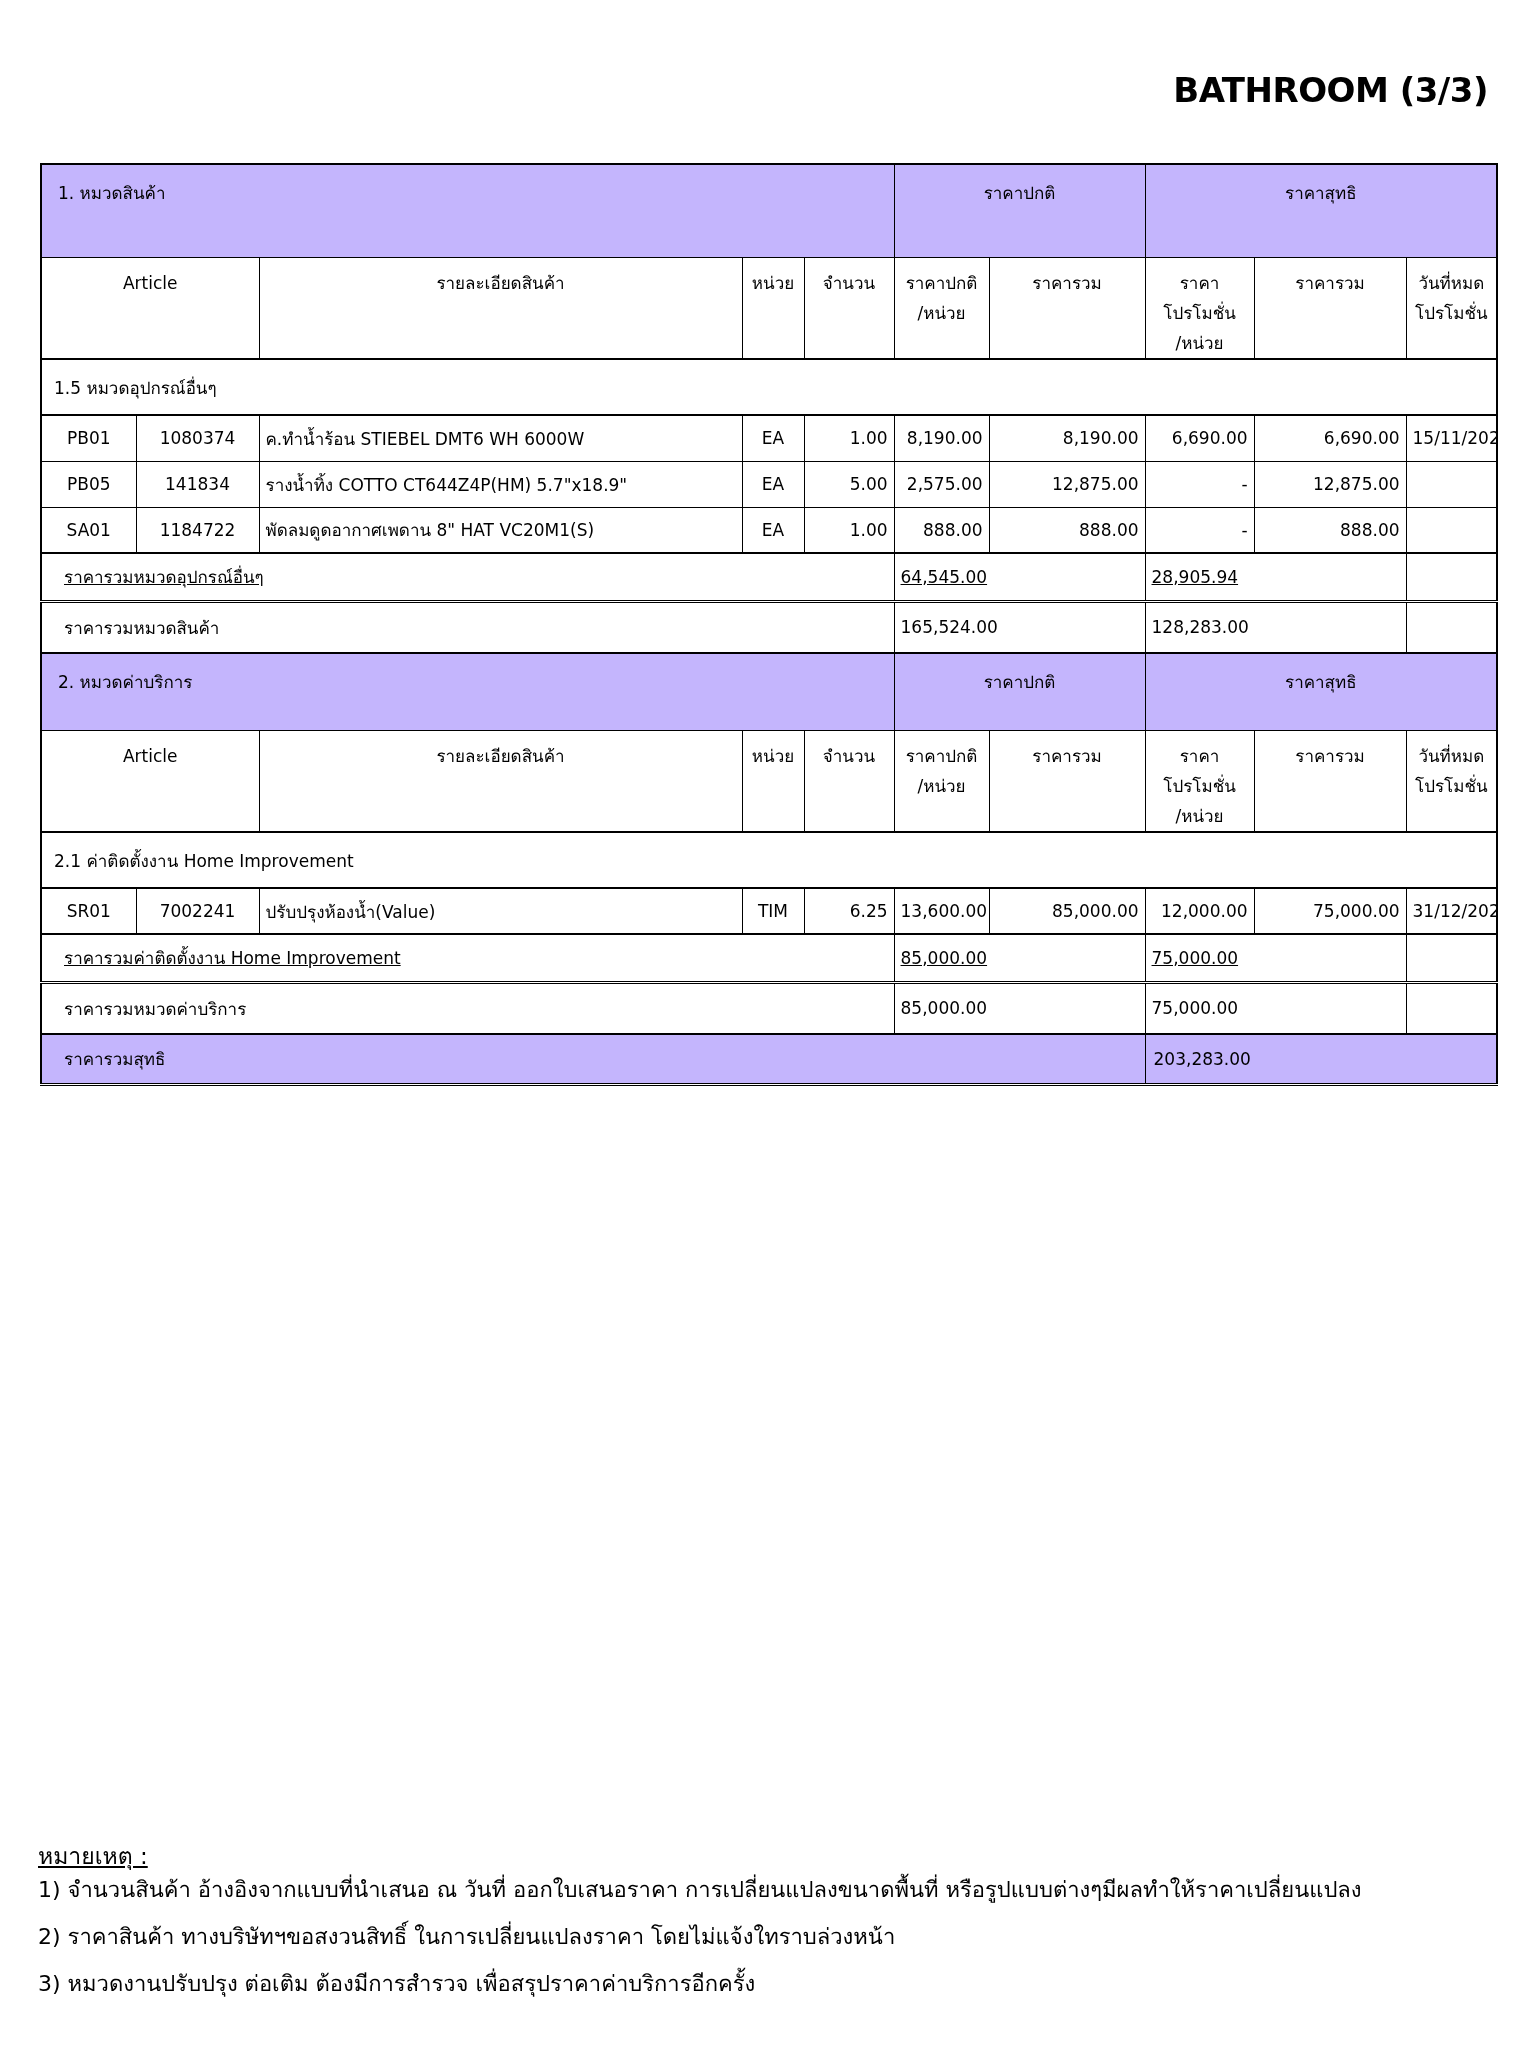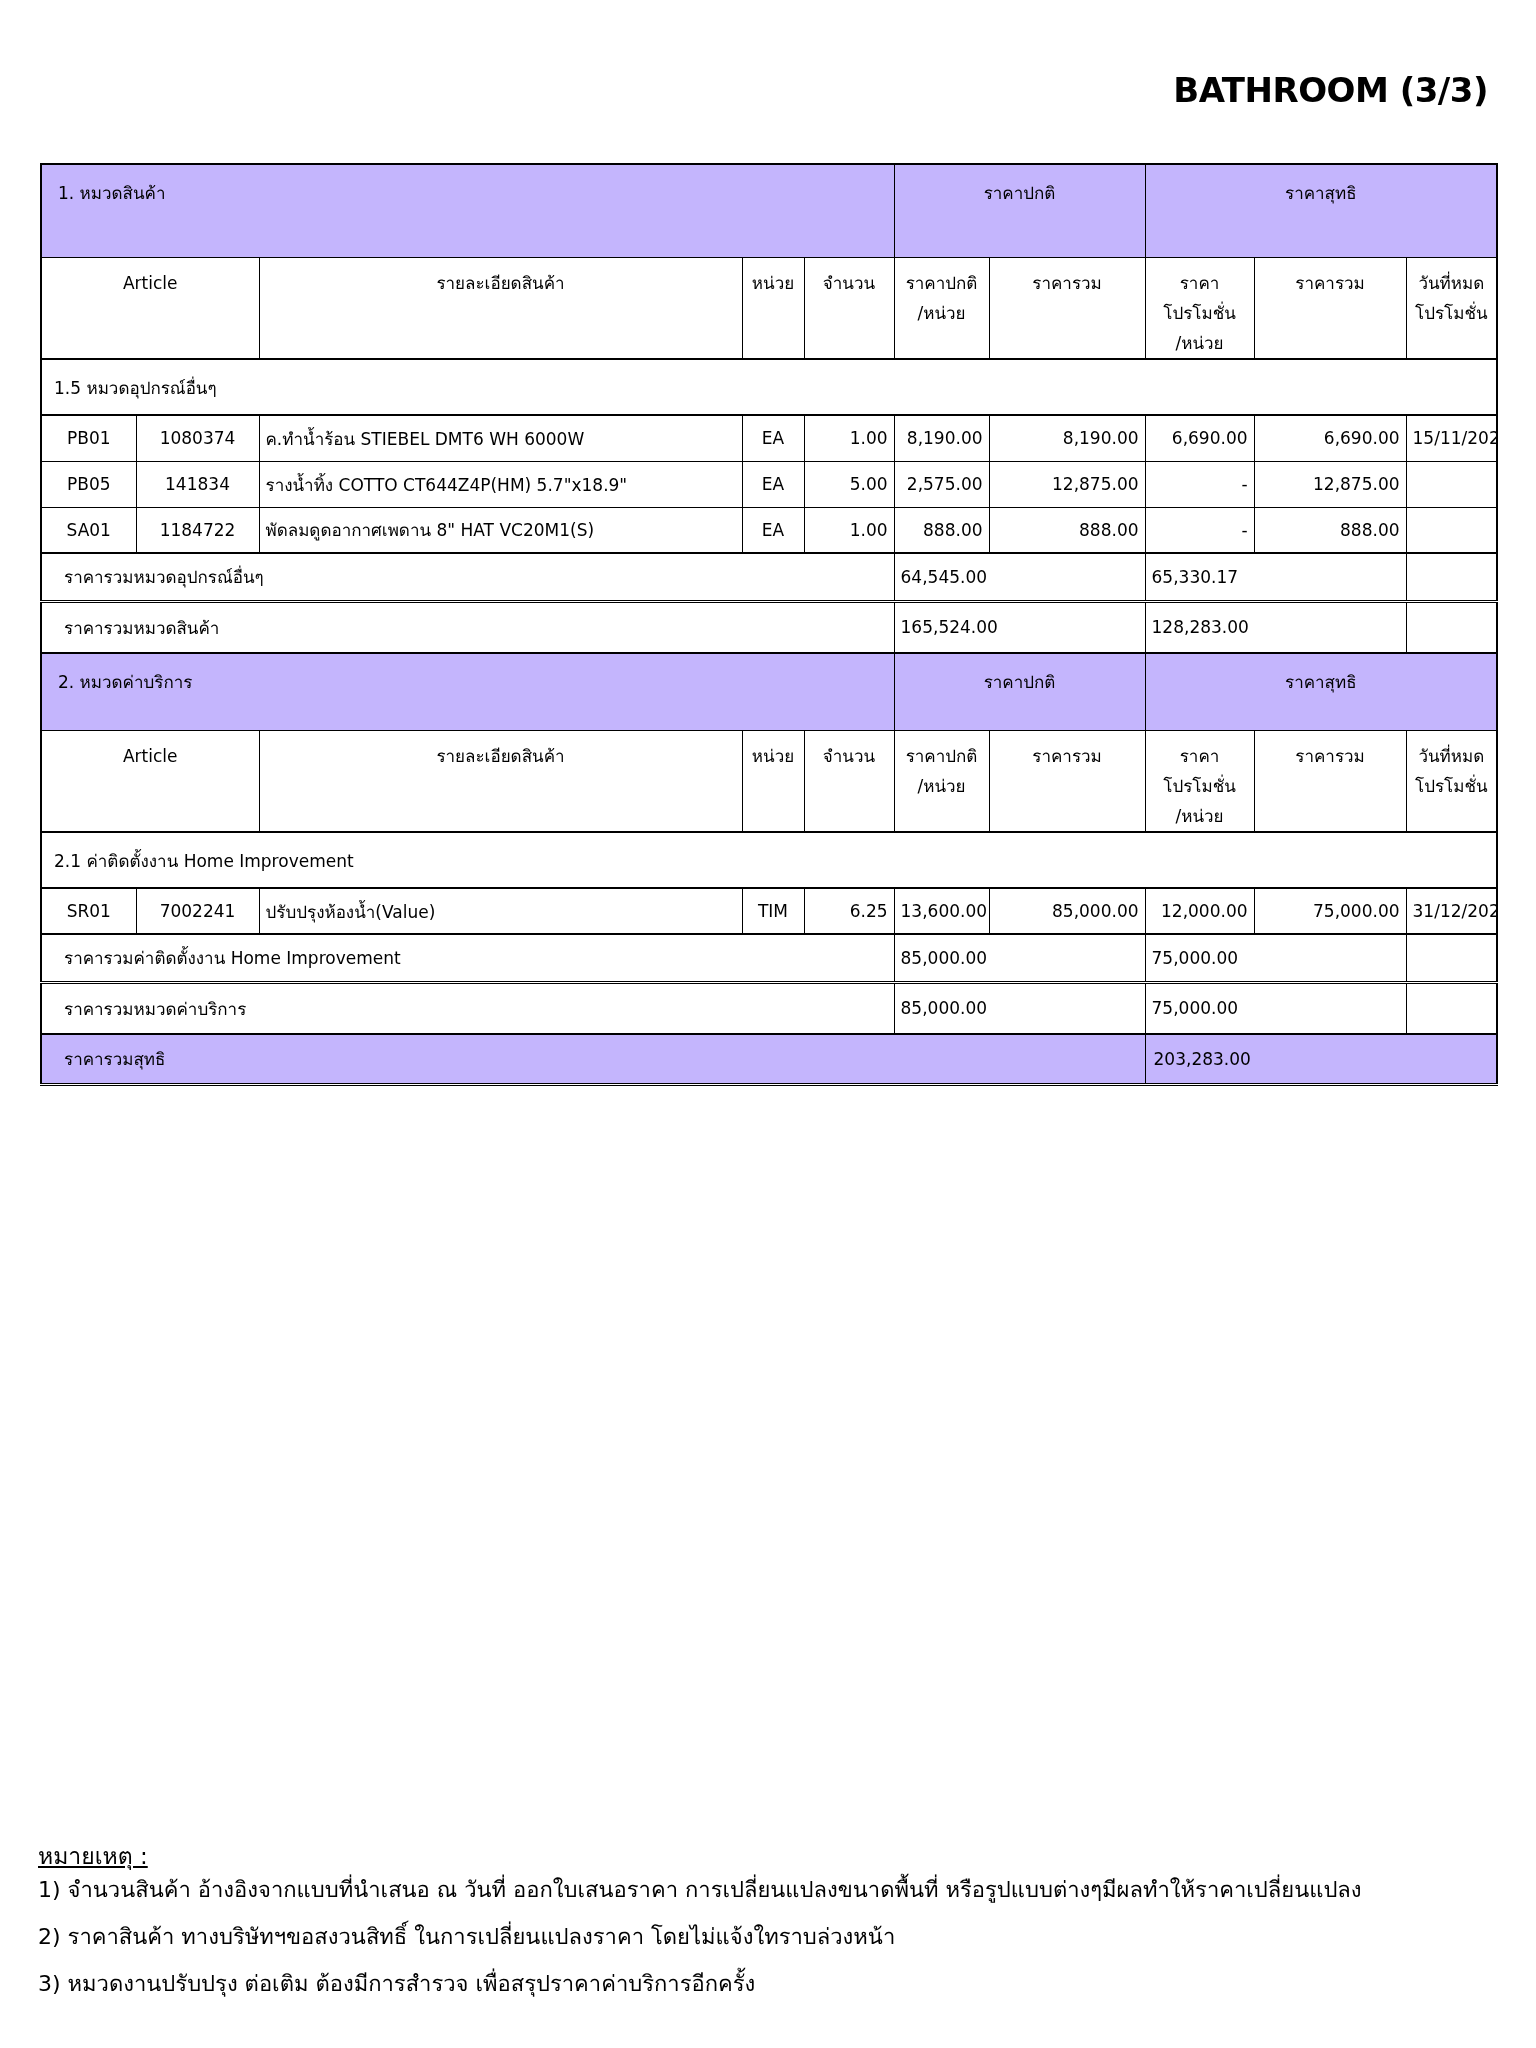--- a/index.html
+++ b/index.html
@@ -52,21 +52,21 @@
   tr.subsection { height:56px; }
   tr.subsection td { text-align:left; padding-left:12px; border-top:2px solid #000; border-bottom:2px solid #000; }
 
   
   tr.data { height:46px; }
   td.c-center { text-align:center; }
   td.c-left   { text-align:left; padding-left:8px; }
   td.c-right  { text-align:right; padding-right:7px; }
 
   
-  tr.subtotal { height:48px; }
+  tr.subtotal { height:48px;text-decoration:underline; }
   tr.subtotal td { border-top:2px solid #000; }
   tr.sectotal { height:52px; }
   tr.sectotal td { border-top:3px double #000; }
   .t-label { text-align:left; padding-left:22px !important; }
   .t-val   { padding-right:7px !important; }
 
   
   tr.grand { height:50px; }
   tr.grand td { border-top:2px solid #000; border-bottom:3px double #000; }
   tr.grand .t-val { padding-right:12px !important;padding-left:8px; }
@@ -163,21 +163,21 @@
       <td class="c-right">888.00</td>
       <td class="c-right">888.00</td>
       <td class="c-right">-</td>
       <td class="c-right">888.00</td>
       <td class="c-right"></td>
     </tr>
 
     <tr class="subtotal">
       <td colspan="5" class="t-label">ราคารวมหมวดอุปกรณ์อื่นๆ</td>
       <td colspan="2" class="t-val">64,545.00</td>
-      <td colspan="2" class="t-val">65,330.17</td>
+      <td colspan="2" class="t-val">28,905.94</td>
       <td></td>
     </tr>
 
     <tr class="sectotal">
       <td colspan="5" class="t-label">ราคารวมหมวดสินค้า</td>
       <td colspan="2" class="t-val">165,524.00</td>
       <td colspan="2" class="t-val">128,283.00</td>
       <td></td>
     </tr>
 

